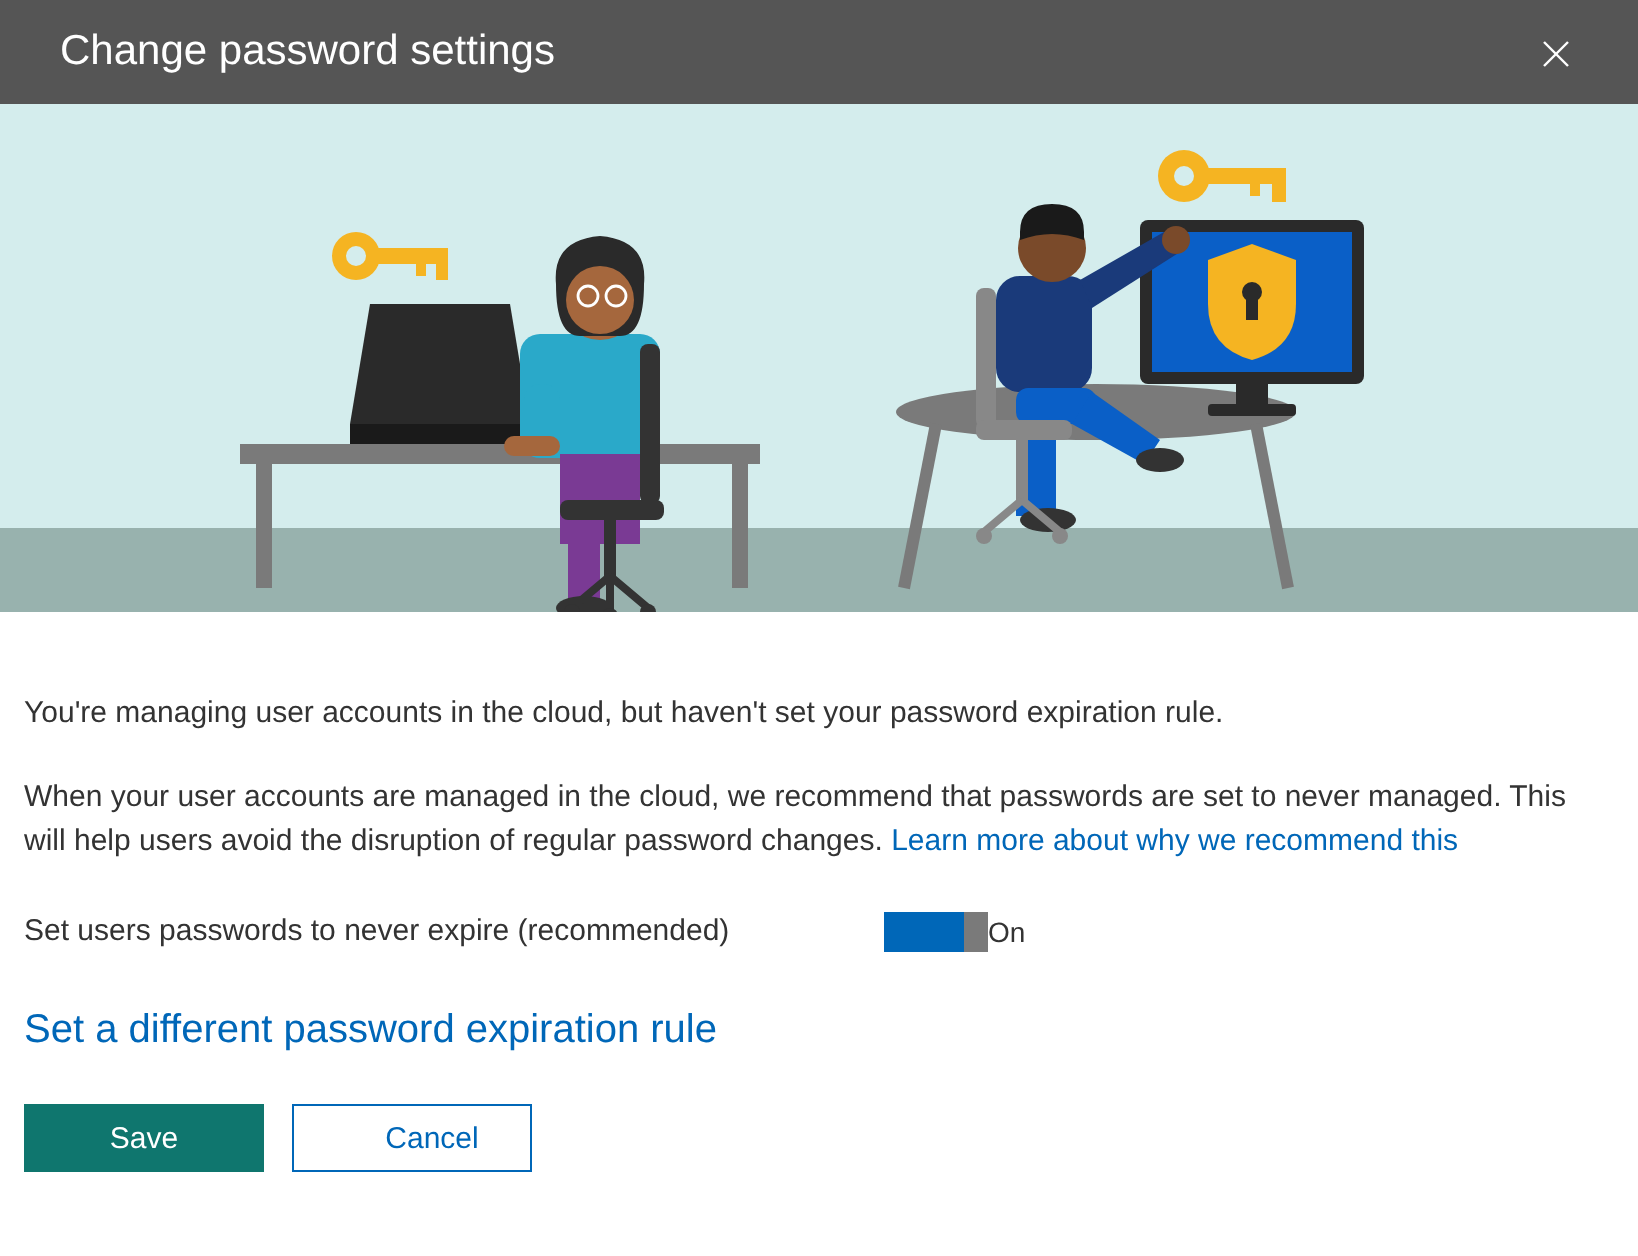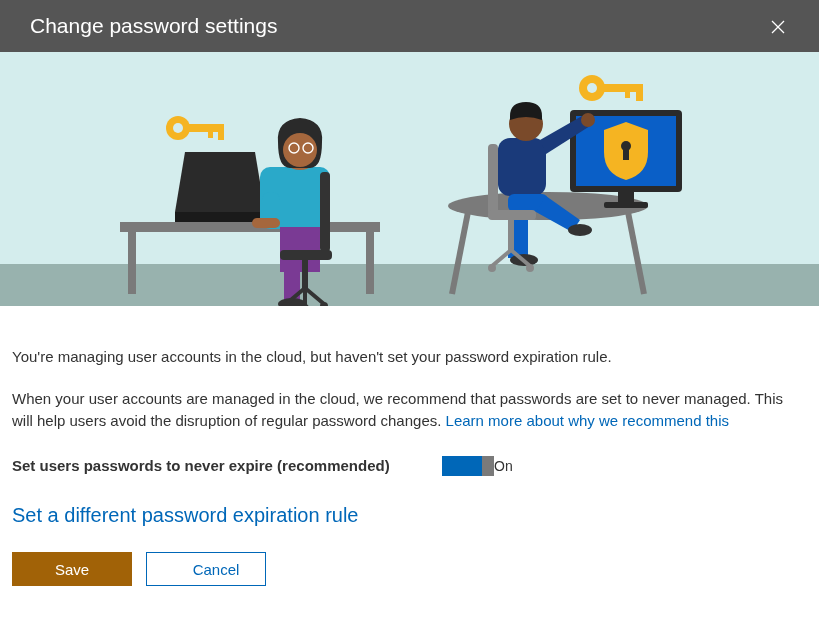--- a/index.html
+++ b/index.html
@@ -7,30 +7,30 @@
     .header { background: #555555; padding: 14px 30px; display: flex; justify-content: space-between; align-items: flex-end; }
     .header-title { color: #fff; font-size: 21px; font-weight: 400; }
     .close-btn { color: #fff; cursor: pointer; font-size: 16px; width: 22px; height: 22px; display: flex; align-items: center; justify-content: center; }
     .illustration { height: 254px; position: relative; overflow: hidden; }
     .illo-sky { position: absolute; inset: 0; background: #d4eded; }
     .illo-ground { position: absolute; left: 0; right: 0; bottom: 0; height: 42px; background: #98b2ae; }
     .content { padding: 20px 12px 14px 12px; font-size: 15px; color: #333; line-height: 1.45; }
     .para { margin-bottom: 10px; margin-top: 20px; }
     .link { color: #0067b8; text-decoration: none; cursor: pointer; }
     .setting-row { display: flex; margin-top: 24px; margin-bottom: 24px; }
-    .setting-label { width: 430px; font-weight: 700; font-size: 15px; }
+    .setting-label { width: 430px; font-weight: 400; font-size: 15px; }
     .toggle-wrap { display: flex; align-items: center; gap: 0; }
     .toggle { width: 52px; height: 20px; display: flex; cursor: pointer; }
     .toggle-on-seg { flex: 0 0 40px; background: #0067b8; }
     .toggle-handle { flex: 0 0 12px; background: #7a7a7a; }
     .toggle-state { font-size: 14px; color: #333; }
     .action-link { display: block; color: #0067b8; font-size: 20px; margin-bottom: 22px; cursor: pointer; }
     .buttons { display: flex; gap: 14px; margin-top: 6px; }
     .btn { width: 120px; height: 34px; font-size: 15px; display: flex; align-items: center; justify-content: center; cursor: pointer; font-family: inherit; }
-    .btn-primary { background: #a16207; color: #fff; border: none; }
+    .btn-primary { background: #0f766e; color: #fff; border: none; }
     .btn-secondary { background: #fff; color: #0067b8; border: 1px solid #0067b8; padding-left: 20px; }
     svg { display: block; }
   </style>
 </head>
 <body>
 
 <div class="header">
   <div class="header-title">Change password settings</div>
   <div class="close-btn">
     <svg width="16" height="16" viewBox="0 0 16 16" stroke="#fff" stroke-width="1.2" fill="none">

